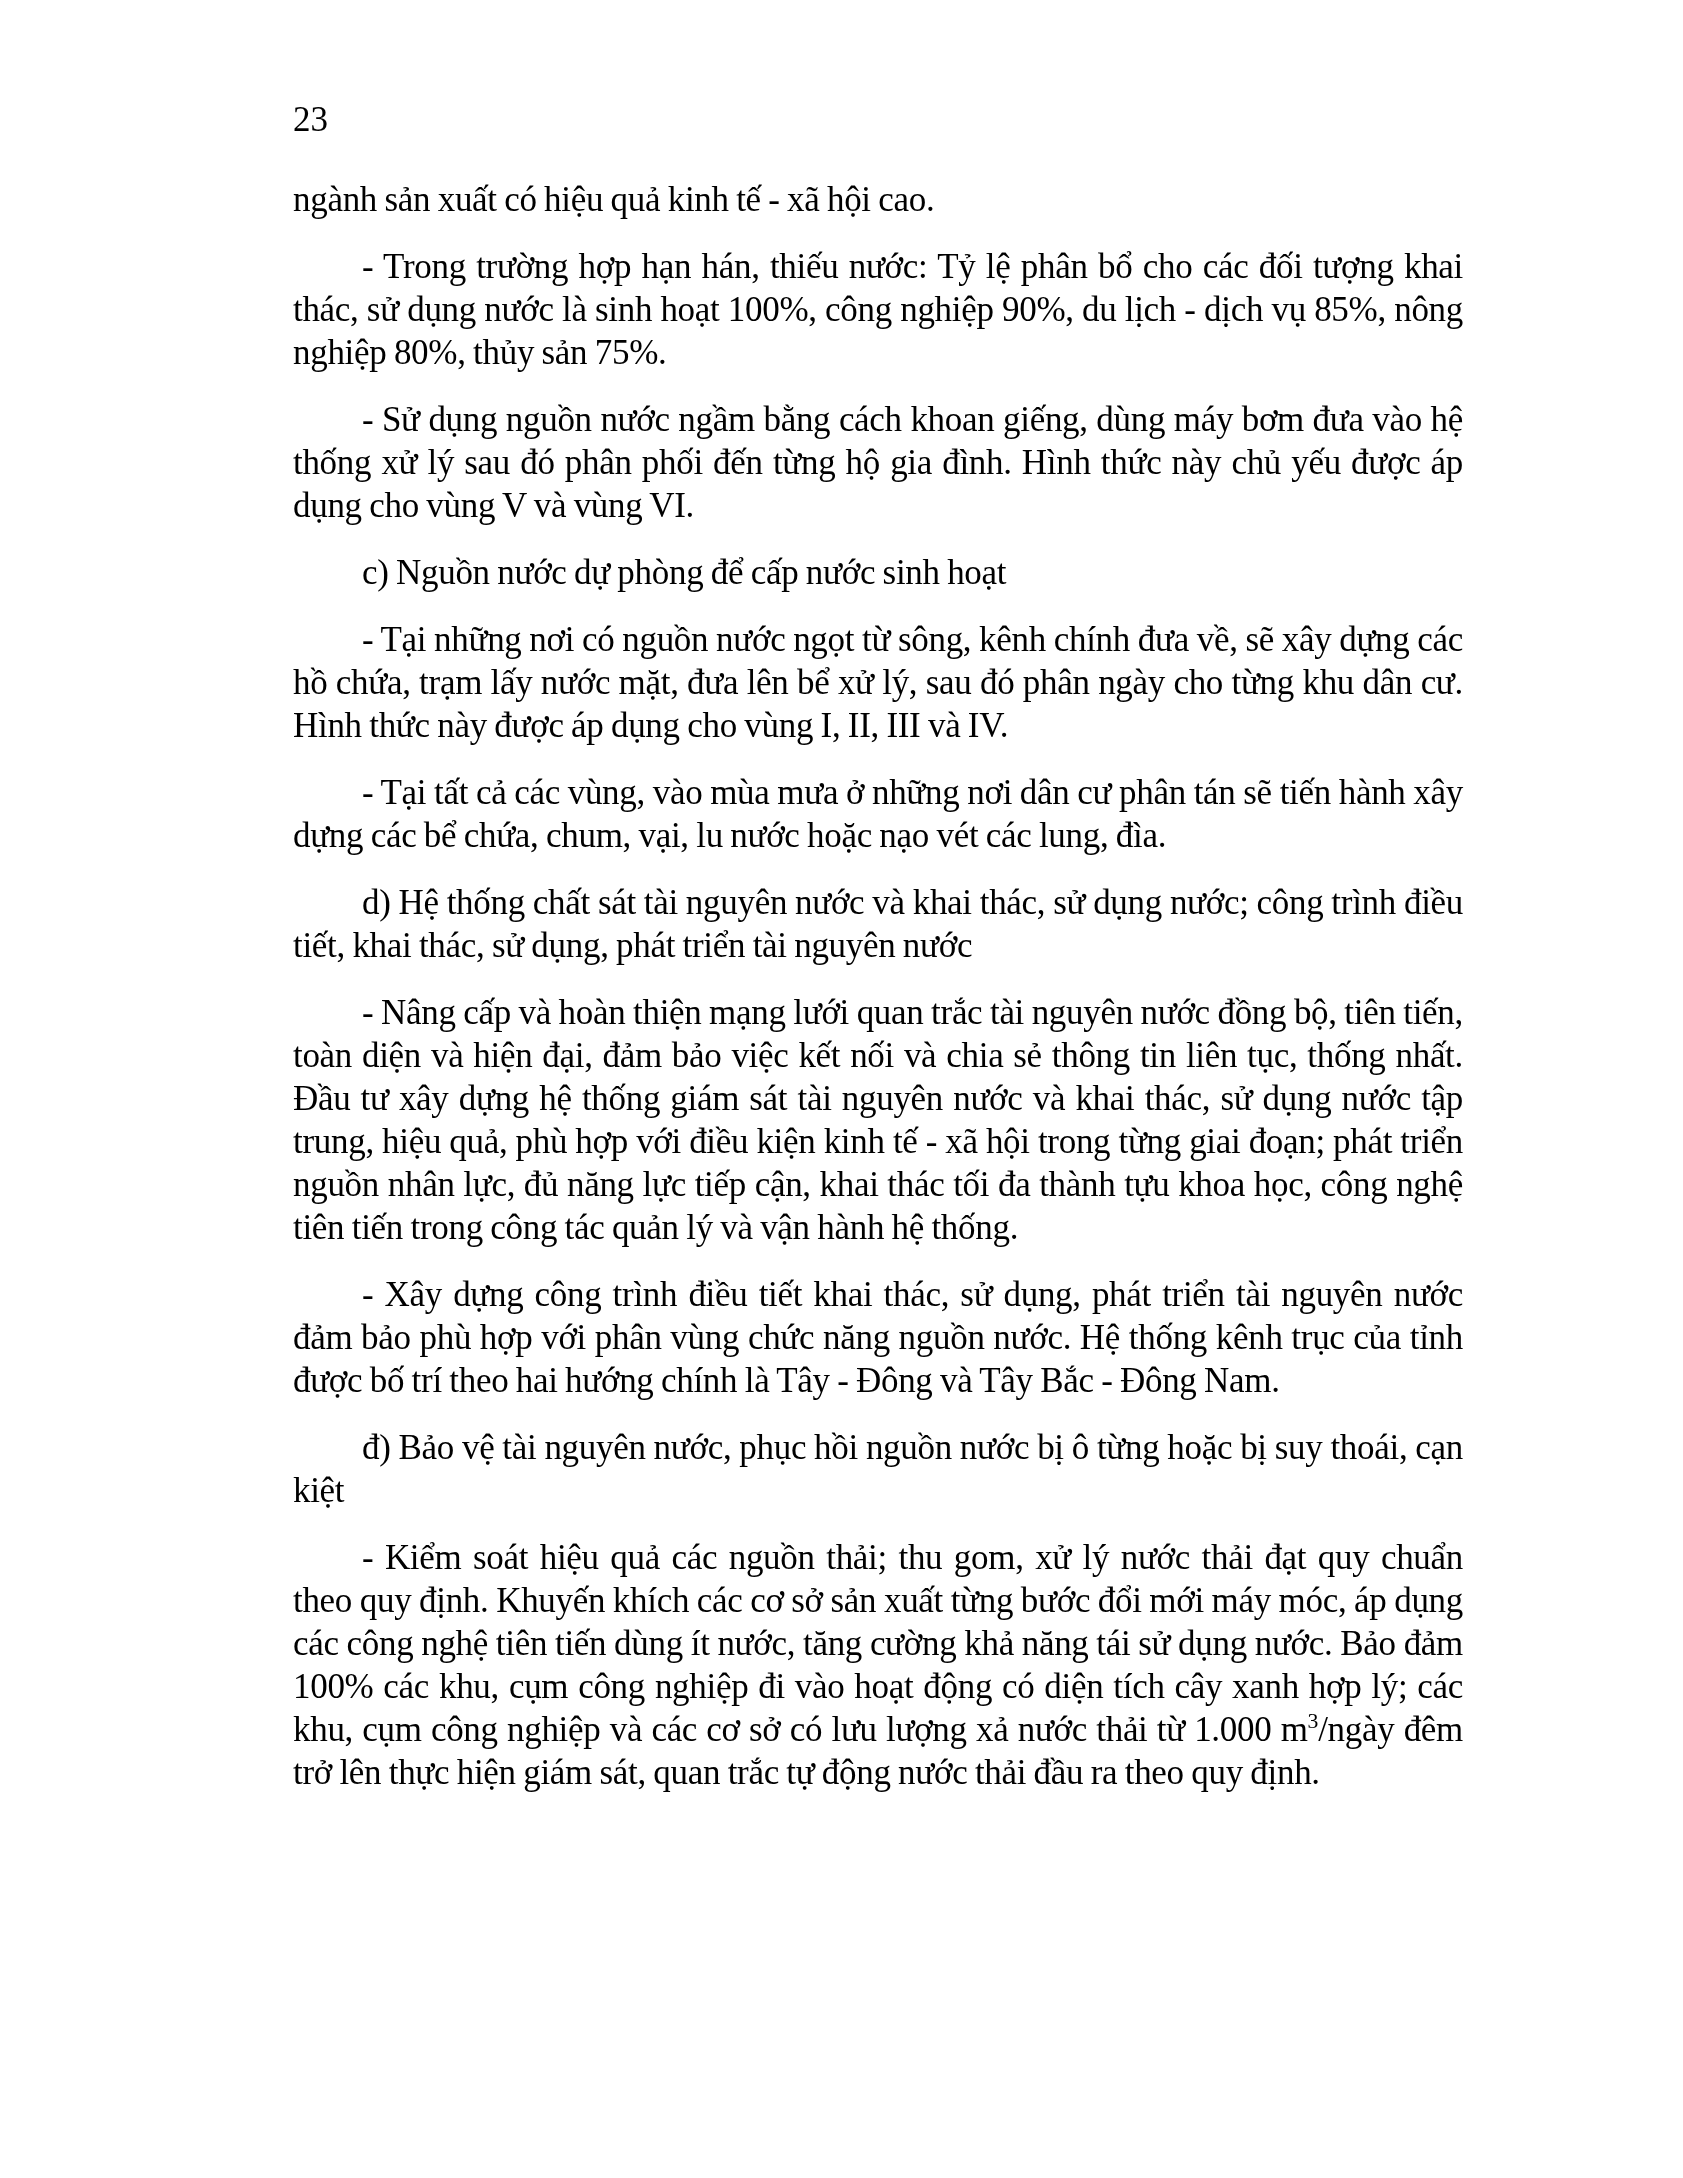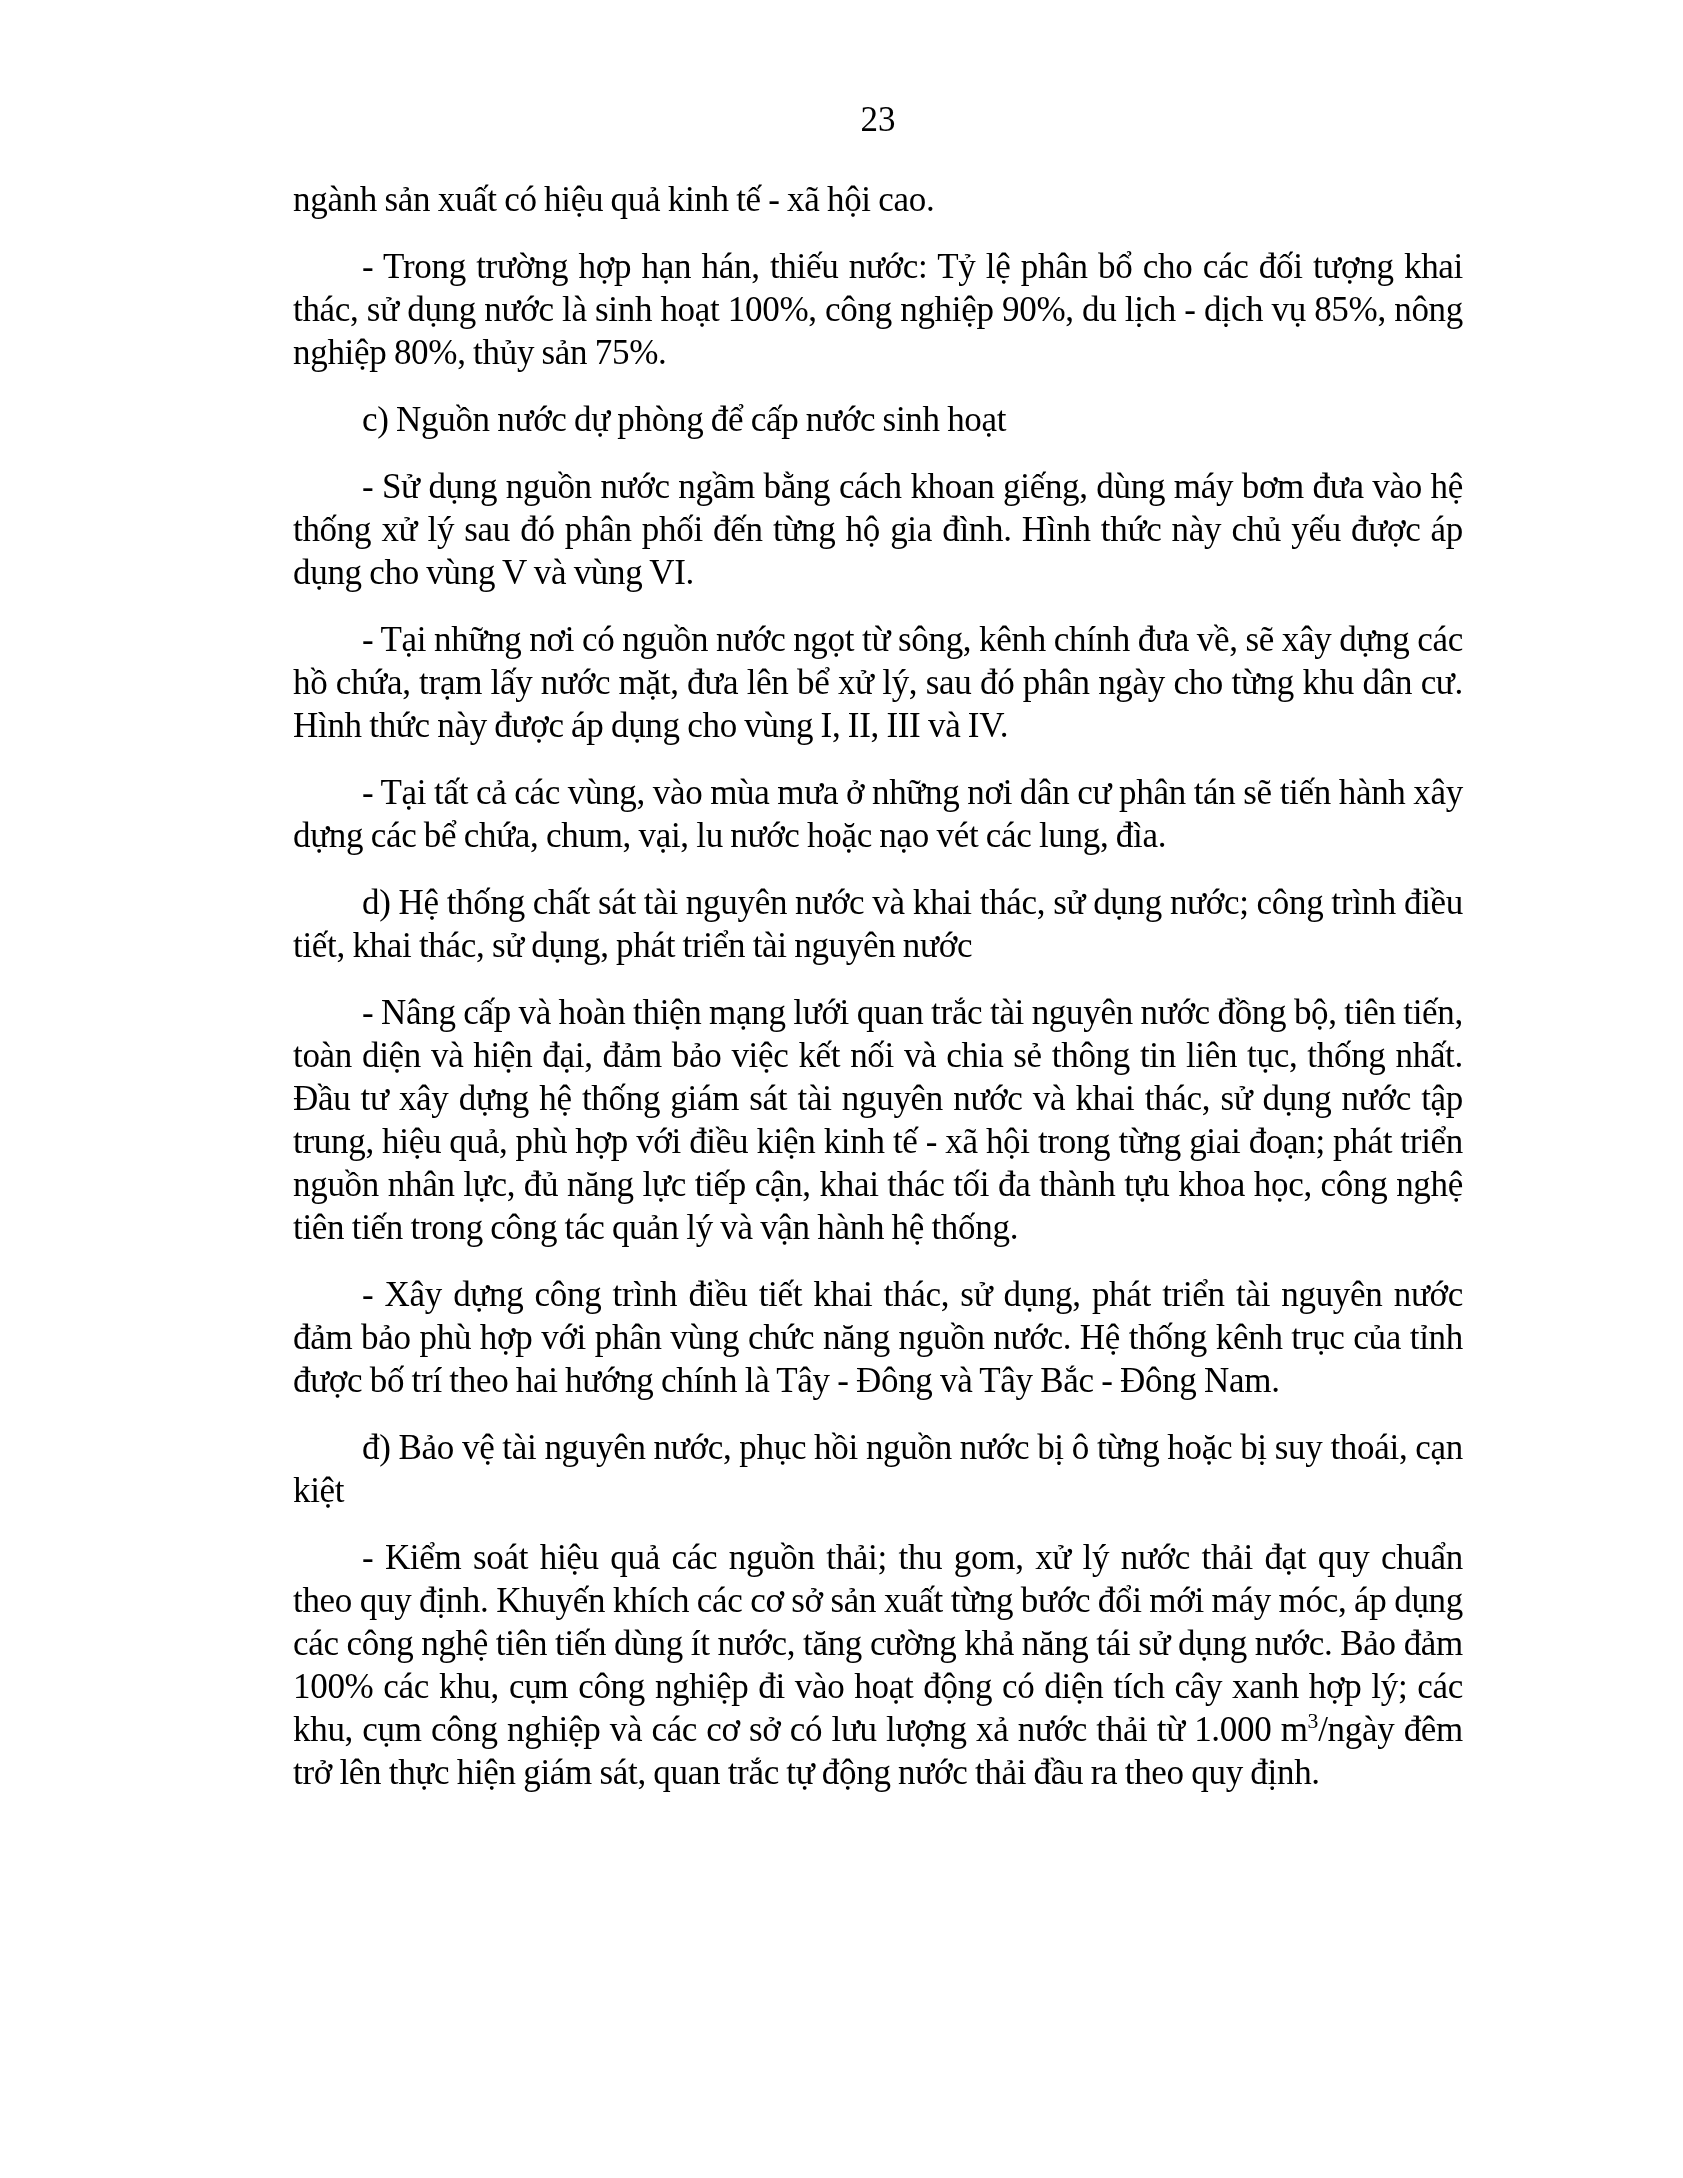--- a/index.html
+++ b/index.html
@@ -24,21 +24,21 @@
   }
   .content {
     position: absolute;
     left: 293px;
     top: 0;
     width: 1170px;
   }
   .page-number {
     padding-top: 98px;
     margin: 0;
-    text-align: center;
+    text-align: left;
     font-size: 35px;
     line-height: 43px;
   }
   p.para {
     margin: 24px 0 0 0;
     font-size: 35px;
     line-height: 43px;
     text-align: justify;
     text-justify: inter-word;
     text-indent: 69px;
@@ -60,23 +60,23 @@
 
 <div class="page">
   <div class="content">
 
     <p class="page-number">23</p>
 
     <p class="para first">ngành sản xuất có hiệu quả kinh tế - xã hội cao.</p>
 
     <p class="para">- Trong trường hợp hạn hán, thiếu nước: Tỷ lệ phân bổ cho các đối tượng khai thác, sử dụng nước là sinh hoạt 100%, công nghiệp 90%, du lịch - dịch vụ 85%, nông nghiệp 80%, thủy sản 75%.</p>
 
+    <p class="para">- Sử dụng nguồn nước ngầm bằng cách khoan giếng, dùng máy bơm đưa vào hệ thống xử lý sau đó phân phối đến từng hộ gia đình. Hình thức này chủ yếu được áp dụng cho vùng V và vùng VI.</p>
+
     <p class="para">c) Nguồn nước dự phòng để cấp nước sinh hoạt</p>
-
-    <p class="para">- Sử dụng nguồn nước ngầm bằng cách khoan giếng, dùng máy bơm đưa vào hệ thống xử lý sau đó phân phối đến từng hộ gia đình. Hình thức này chủ yếu được áp dụng cho vùng V và vùng VI.</p>
 
     <p class="para">- Tại những nơi có nguồn nước ngọt từ sông, kênh chính đưa về, sẽ xây dựng các hồ chứa, trạm lấy nước mặt, đưa lên bể xử lý, sau đó phân ngày cho từng khu dân cư. Hình thức này được áp dụng cho vùng I, II, III và IV.</p>
 
     <p class="para">- Tại tất cả các vùng, vào mùa mưa ở những nơi dân cư phân tán sẽ tiến hành xây dựng các bể chứa, chum, vại, lu nước hoặc nạo vét các lung, đìa.</p>
 
     <p class="para">d) Hệ thống chất sát tài nguyên nước và khai thác, sử dụng nước; công trình điều tiết, khai thác, sử dụng, phát triển tài nguyên nước</p>
 
     <p class="para">- Nâng cấp và hoàn thiện mạng lưới quan trắc tài nguyên nước đồng bộ, tiên tiến, toàn diện và hiện đại, đảm bảo việc kết nối và chia sẻ thông tin liên tục, thống nhất. Đầu tư xây dựng hệ thống giám sát tài nguyên nước và khai thác, sử dụng nước tập trung, hiệu quả, phù hợp với điều kiện kinh tế - xã hội trong từng giai đoạn; phát triển nguồn nhân lực, đủ năng lực tiếp cận, khai thác tối đa thành tựu khoa học, công nghệ tiên tiến trong công tác quản lý và vận hành hệ thống.</p>
 
     <p class="para">- Xây dựng công trình điều tiết khai thác, sử dụng, phát triển tài nguyên nước đảm bảo phù hợp với phân vùng chức năng nguồn nước. Hệ thống kênh trục của tỉnh được bố trí theo hai hướng chính là Tây - Đông và Tây Bắc - Đông Nam.</p>

